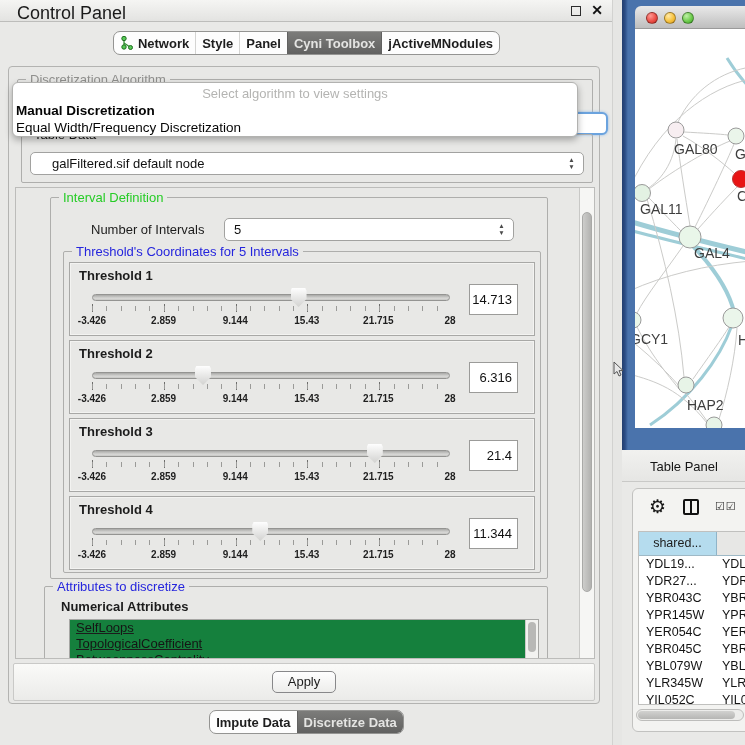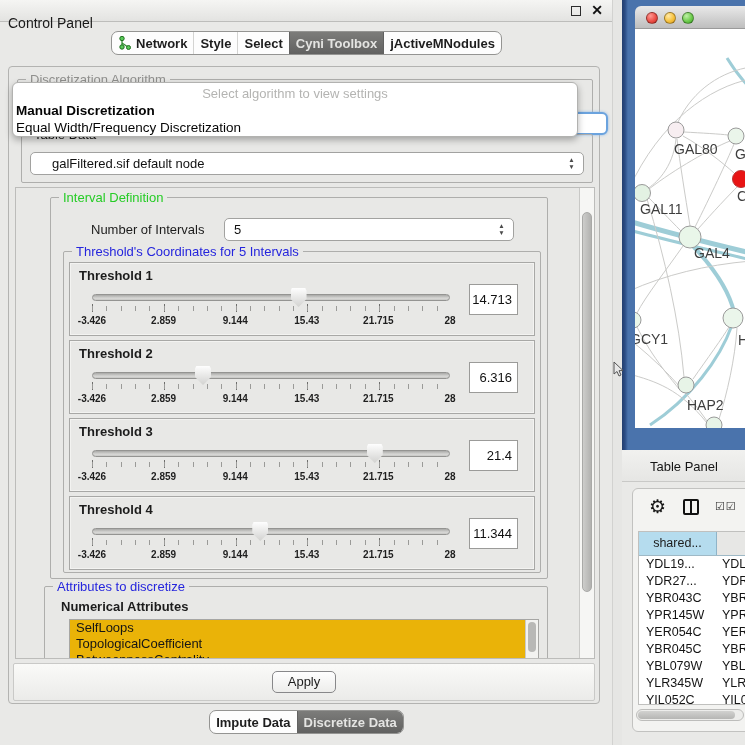--- a/index.html
+++ b/index.html
@@ -6,21 +6,21 @@
   html,body { width:745px; height:745px; }
   body {
     font-family:"Liberation Sans", sans-serif;
     font-size:13px; color:#1c1c1c;
     background:#e6e6e4; overflow:hidden; position:relative;
   }
   
   .control-panel { position:absolute; left:0; top:0; width:613px; height:745px; background:#e9e9e7; border-right:1px solid #d2d2d0; }
   .cp-titlebar { position:absolute; left:0; top:0; width:100%; height:22px;
     background:linear-gradient(#f5f5f3,#e3e3e1); border-bottom:1px solid #bdbdbb; }
-  .cp-title { position:absolute; left:8px; top:3px; font-size:14px; color:#1a1a1a;margin-top:12px; }
+  .cp-title { position:absolute; left:17px; top:3px; font-size:18px; color:#1a1a1a; }
   .float-box { position:absolute; right:31px; top:6px; width:10px; height:10px; border:1.6px solid #2d2d2d; background:transparent; }
   .close-x { position:absolute; right:9px; top:2px; font-size:14px; font-weight:bold; color:#111; }
 
   
   .tabbar { position:absolute; width:613px; display:flex; justify-content:center; }
   .tabbar-top { top:31px; }
   .tabbar-bottom { top:710px; }
   .tabset { display:inline-flex; background:#fdfdfd; border:1px solid #949492; border-radius:7px; overflow:hidden; height:24px; }
   .tab { display:flex; align-items:center; gap:5px; padding:0 6px; font-size:13px; font-weight:bold; color:#1d1d1d; border-left:1px solid #d4d4d2; cursor:default; }
   .tab:first-child { border-left:none; }
@@ -71,21 +71,21 @@
   .tl { position:absolute; transform:translateX(-50%); font-size:10px; font-weight:bold; color:#1e1e1e; white-space:nowrap; }
   .thr-handle { position:absolute; top:-2px; width:16px; height:19px;
     background:linear-gradient(#fefefe,#d2d2d0);
     clip-path:polygon(8% 0,92% 0,100% 14%,100% 58%,50% 100%,0 58%,0 14%);
     filter:drop-shadow(0 0 0.7px #787876); }
   .thr-value { position:absolute; right:16px; top:21px; width:49px; height:31px; background:#fff;
     border:1px solid #9b9b99; font-size:13px; text-align:right; padding-right:5px; line-height:29px; color:#111; }
 
   .fs-attrs { left:28px; top:398px; width:504px; height:80px; }
   .attr-title { position:absolute; left:16px; top:12px; font-weight:bold; font-size:13px; }
-  .listbox { position:absolute; left:24px; top:32px; width:470px; height:44px; background:#eab308; border:1px solid #a6a6a4; overflow:hidden; }
+  .listbox { position:absolute; left:24px; top:32px; width:470px; height:44px; background:#15803d; border:1px solid #a6a6a4; overflow:hidden;text-decoration:underline; }
   .list-item { font-size:13px; line-height:16px; padding-left:6px; color:#151515; white-space:nowrap; }
   .list-vscroll { position:absolute; right:0; top:0; width:13px; height:100%; background:#f2f2f0; border-left:1px solid #cacac8; }
   .list-vscroll .thumb { position:absolute; left:2px; top:2px; width:8px; height:30px; border-radius:5px; background:#b8b8b6; }
 
   .apply-bar { position:absolute; left:4px; top:596px; width:582px; height:38px;
     background:linear-gradient(#fafaf8,#ebebe9); border:1px solid #c9c9c7; border-radius:2px; text-align:center; }
   .apply-btn { display:inline-block; margin-top:7px; min-width:64px; height:22px; line-height:20px;
     background:linear-gradient(#fefefe,#ededeb); border:1px solid #88888a; border-radius:5px; font-size:13px; padding:0 10px; }
 
   
@@ -151,21 +151,21 @@
             <circle cx="4" cy="11" r="2.2" fill="#57c957" stroke="#1f6e1f"></circle>
             <circle cx="10.5" cy="11.5" r="2" fill="#57c957" stroke="#1f6e1f"></circle>
           </svg>
         </span>
         <span>Network</span>
       </div>
       <div class="tab">
           <span>Style</span>
         </div>
       <div class="tab">
-          <span>Select</span>
+          <span>Panel</span>
         </div>
       <div class="tab selected">
           <span>Cyni Toolbox</span>
         </div>
       <div class="tab">
           <span>jActiveMNodules</span>
         </div>
     </div>
   </div>
 

